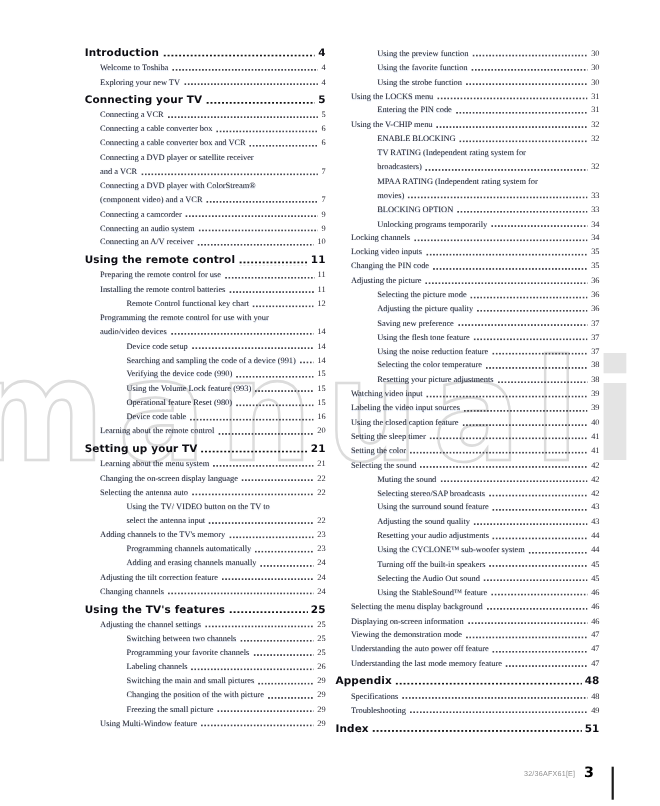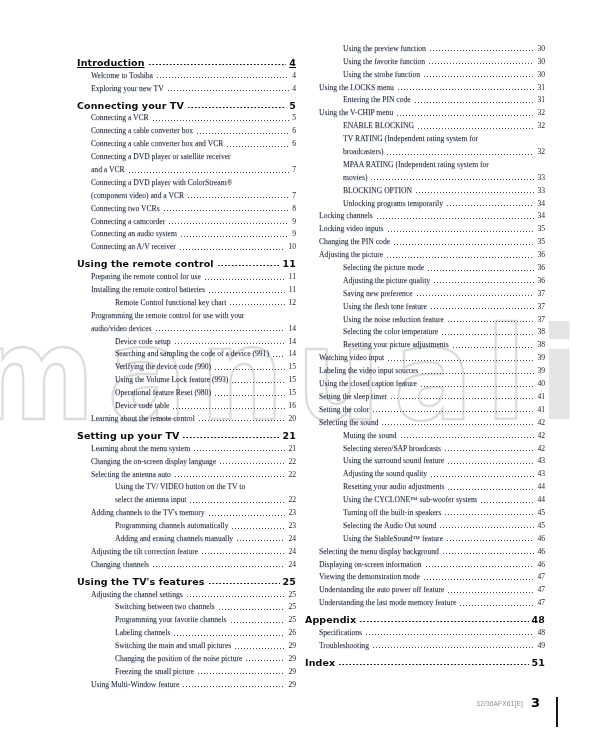--- a/index.html
+++ b/index.html
@@ -19,21 +19,21 @@
   
   .col{position:absolute;top:41px;z-index:1;}
   .col-left{left:77px;width:219px;}
   .col-right{left:305px;width:240px;}
 
   .row{display:flex;align-items:flex-end;height:12.9px;}
   .row .lbl{white-space:nowrap;line-height:10px;}
 
   .row.heading{margin-top:4px;font-family:"DejaVu Sans", sans-serif;
     font-weight:bold;font-size:9.5px;color:#0c0c12;letter-spacing:0.1px;}
-  .col > .row.heading:first-child{margin-top:14px;text-decoration:underline;}
+  .col > .row.heading:first-child{margin-top:0;}
   .row.entry{font-size:7.6px;color:#23232c;}
   .row.entry .lbl{text-shadow:0.3px 0.5px 0.7px rgba(120,150,205,0.45);}
   .row.lvl1{padding-left:14px;}
   .row.lvl2{padding-left:38px;text-align:right;}
 
   .dots{flex:1 1 6px;min-width:6px;height:3px;margin:0 3px 1.5px 3px;
     background-image:radial-gradient(circle, #45454d 0.62px, rgba(0,0,0,0) 0.85px);
     background-size:3px 3px;background-repeat:repeat-x;background-position:left bottom;}
   .row.heading .dots{height:3.2px;margin-bottom:1.8px;
     background-image:radial-gradient(circle, #111 0.8px, rgba(0,0,0,0) 1.02px);
@@ -101,25 +101,20 @@
       </div>
       <div class="row entry lvl1">
         <span class="lbl">Connecting a DVD player with ColorStream®</span>
       </div>
       <div class="row entry lvl1">
         <span class="lbl">(component video) and a VCR</span>
         <span class="dots"></span>
         <span class="pg">7</span>
       </div>
       <div class="row entry lvl1">
-        <span class="lbl">Connecting two VCRs</span>
-        <span class="dots"></span>
-        <span class="pg">8</span>
-      </div>
-      <div class="row entry lvl1">
         <span class="lbl">Connecting a camcorder</span>
         <span class="dots"></span>
         <span class="pg">9</span>
       </div>
       <div class="row entry lvl1">
         <span class="lbl">Connecting an audio system</span>
         <span class="dots"></span>
         <span class="pg">9</span>
       </div>
       <div class="row entry lvl1">
@@ -267,21 +262,21 @@
         <span class="lbl">Labeling channels</span>
         <span class="dots"></span>
         <span class="pg">26</span>
       </div>
       <div class="row entry lvl2">
         <span class="lbl">Switching the main and small pictures</span>
         <span class="dots"></span>
         <span class="pg">29</span>
       </div>
       <div class="row entry lvl2">
-        <span class="lbl">Changing the position of the noise picture</span>
+        <span class="lbl">Changing the position of the with picture</span>
         <span class="dots"></span>
         <span class="pg">29</span>
       </div>
       <div class="row entry lvl2">
         <span class="lbl">Freezing the small picture</span>
         <span class="dots"></span>
         <span class="pg">29</span>
       </div>
       <div class="row entry lvl1">
         <span class="lbl">Using Multi-Window feature</span>

